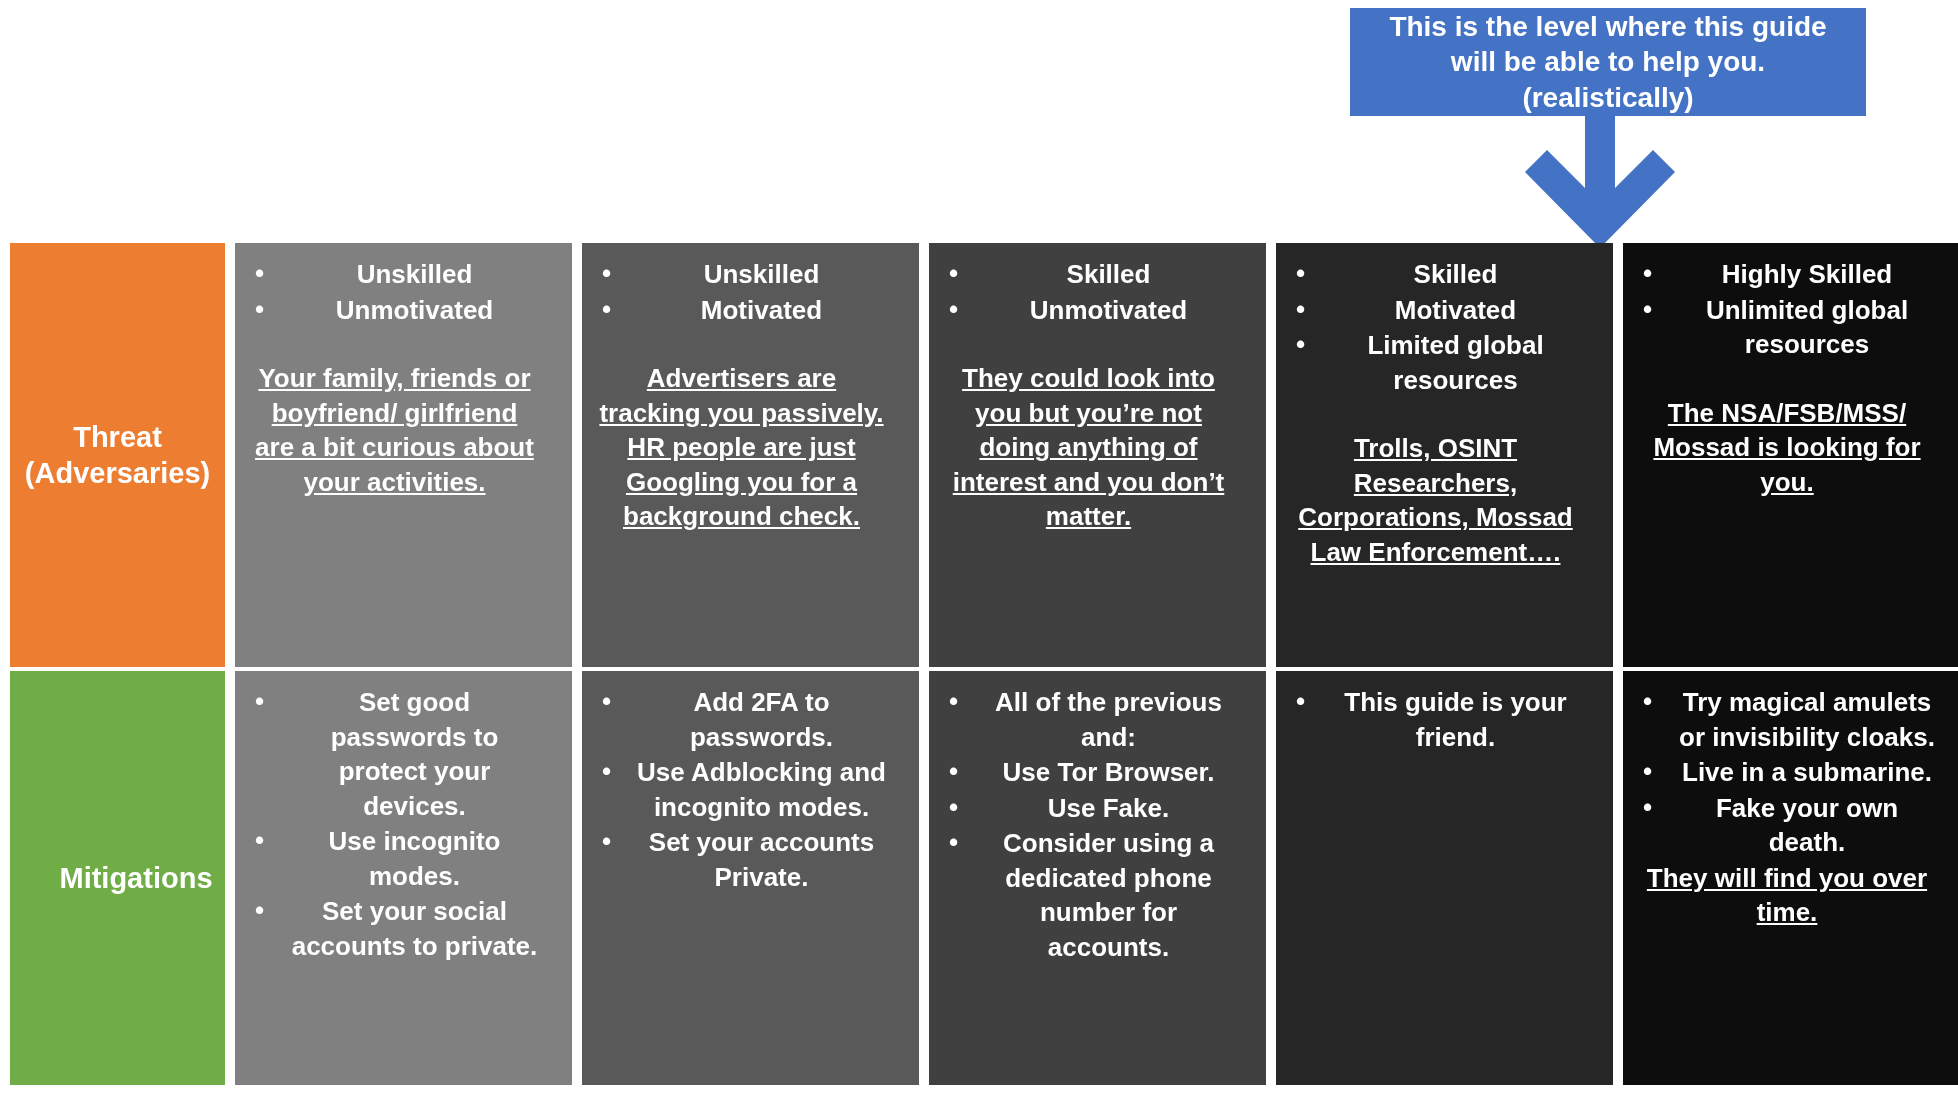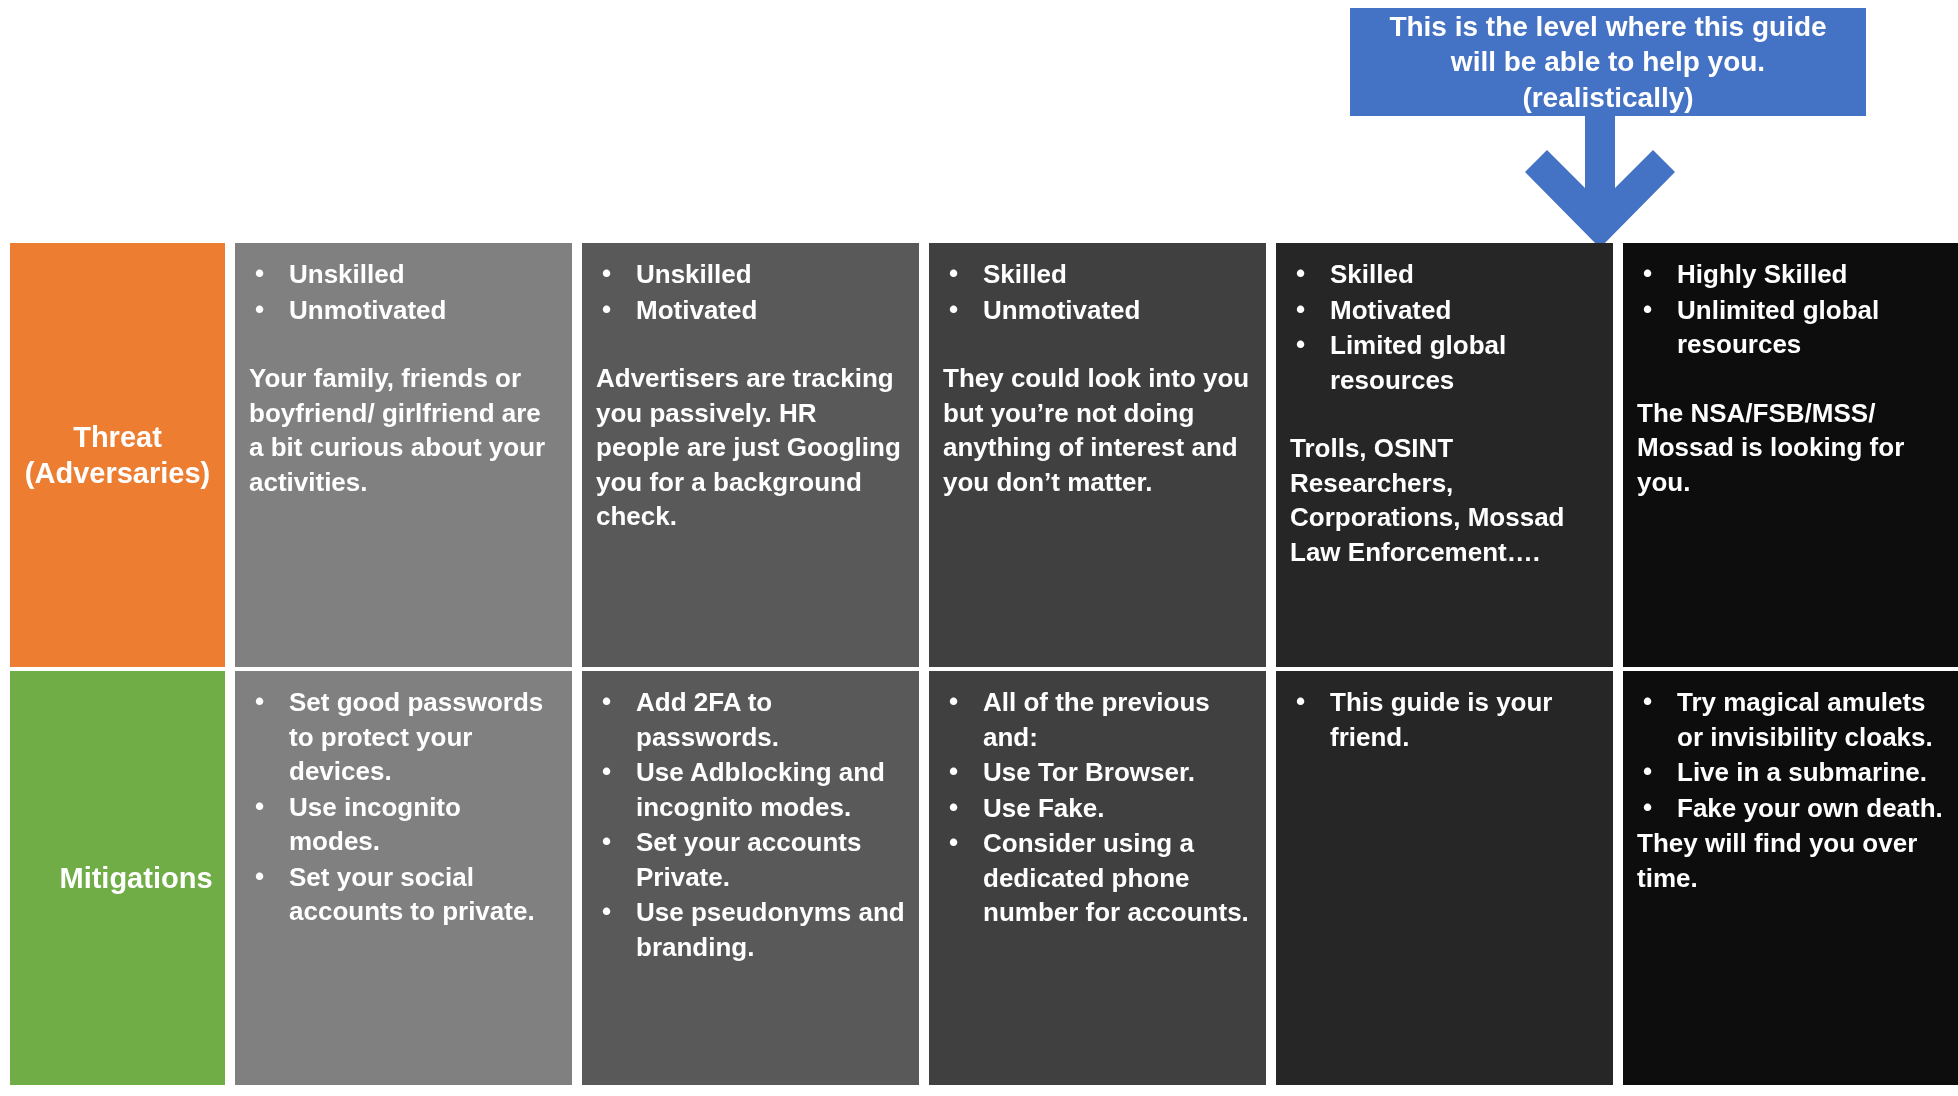--- a/index.html
+++ b/index.html
@@ -82,21 +82,22 @@
   .hdr .hdr-text {
     color: #ffffff;
     font-size: 29px;
     font-weight: bold;
     line-height: 1.25;
     text-align: center;
   }
 
   
   .body-cell {
-    padding: 14px 14px 10px 14px;
+    padding: 14px 32px 10px 14px;
+    text-align: center;
   }
   .lvl1 { background: #808080; }
   .lvl2 { background: #595959; }
   .lvl3 { background: #404040; }
   .lvl4 { background: #262626; }
   .lvl5 { background: #0D0D0D; }
 
   ul.bullets {
     list-style: none;
     margin: 0;
@@ -121,20 +122,21 @@
     color: #ffffff;
   }
 
   p.para {
     color: #ffffff;
     font-size: 26px;
     font-weight: bold;
     line-height: 1.33;
     margin: 0;
     padding: 0;
+    text-decoration: underline;
   }
   p.para.spaced { margin-top: 34px; }
   p.para.tight  { margin-top: 0px; }
 
   
   .nowrap-block { white-space: pre-line; }
 </style>
 </head>
 <body>
 
@@ -206,21 +208,20 @@
       <li>Use incognito modes.</li>
       <li>Set your social accounts to private.</li>
     </ul>
   </div>
 
   <div class="cell body-cell lvl2">
     <ul class="bullets">
       <li>Add 2FA to passwords.</li>
       <li>Use Adblocking and incognito modes.</li>
       <li>Set your accounts Private.</li>
-      <li>Use pseudonyms and branding.</li>
     </ul>
   </div>
 
   <div class="cell body-cell lvl3">
     <ul class="bullets">
       <li>All of the previous and:</li>
       <li>Use Tor Browser.</li>
       <li>Use Fake.</li>
       <li>Consider using a dedicated phone number for accounts.</li>
     </ul>

